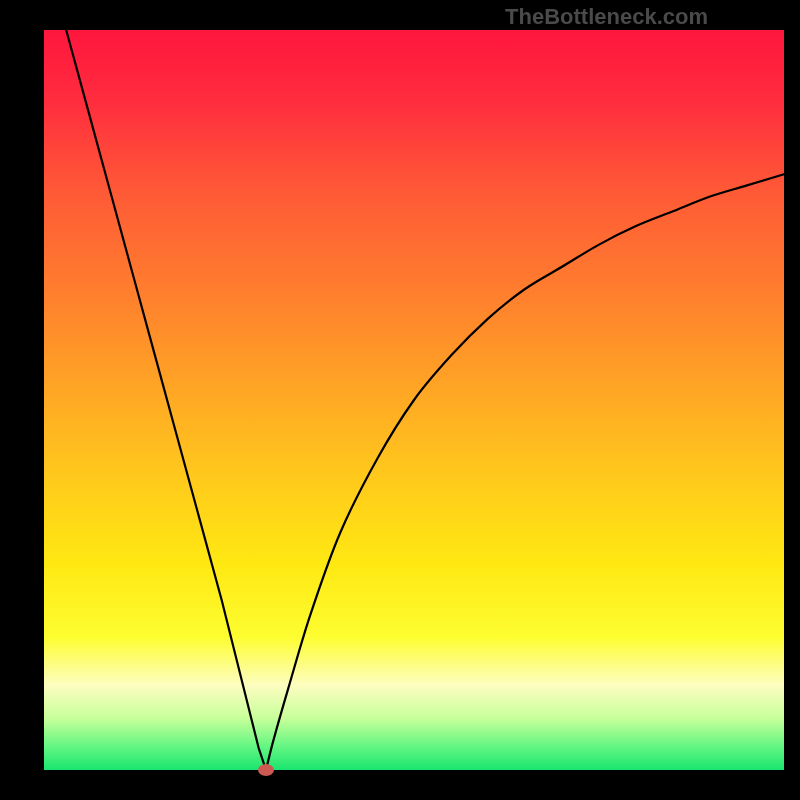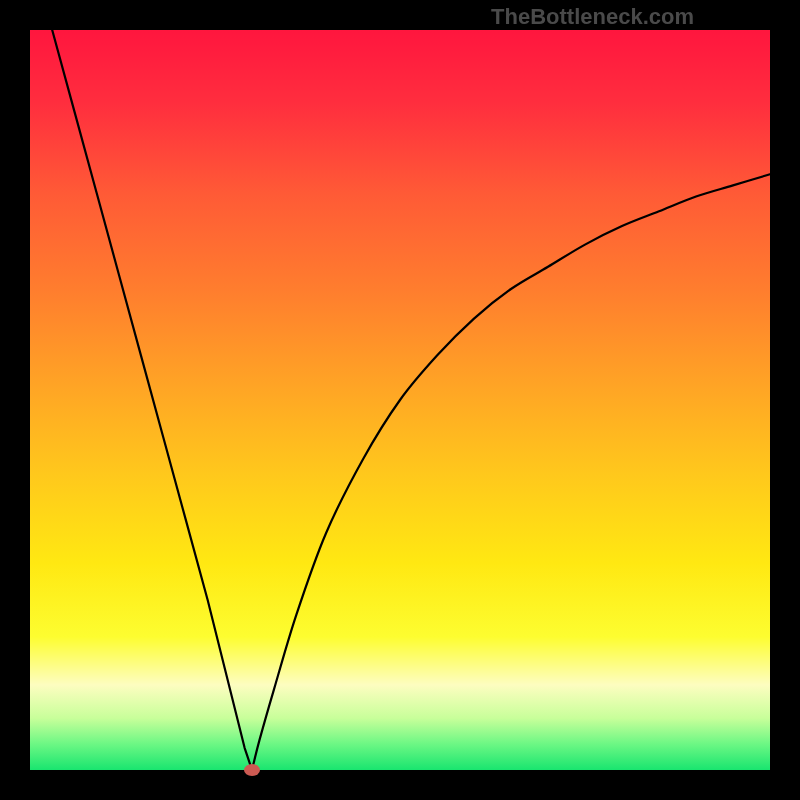--- a/index.html
+++ b/index.html
@@ -9,20 +9,21 @@
     height: 800px;
     background: #000;
     overflow: hidden;
     font-family: Arial, Helvetica, sans-serif;
   }
   .frame {
     position: relative;
     width: 708px;
     height: 800px;
     background: #000;
+    margin-left: 14px;
   }
   .watermark {
     position: absolute;
     top: 4px;
     right: 14px;
     color: #4a4a4a;
     font-size: 22px;
     font-weight: bold;
     letter-spacing: 0px;
     z-index: 5;

